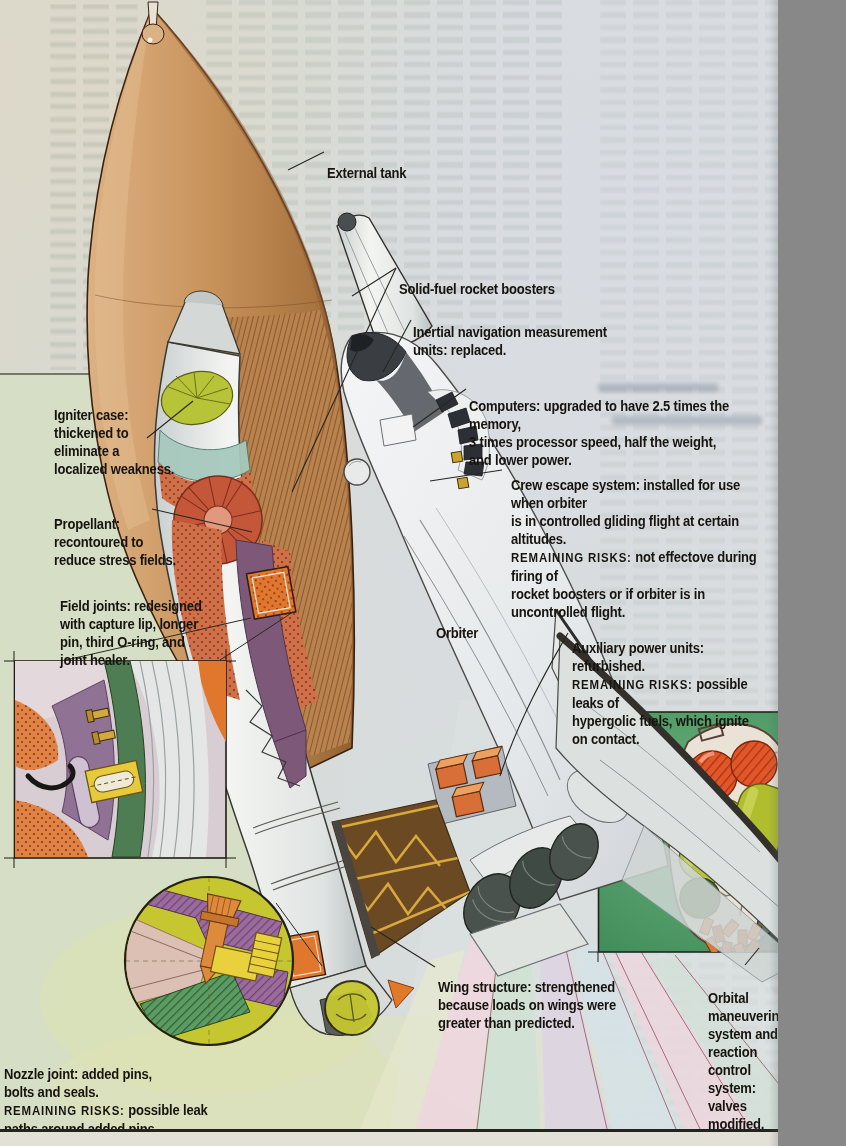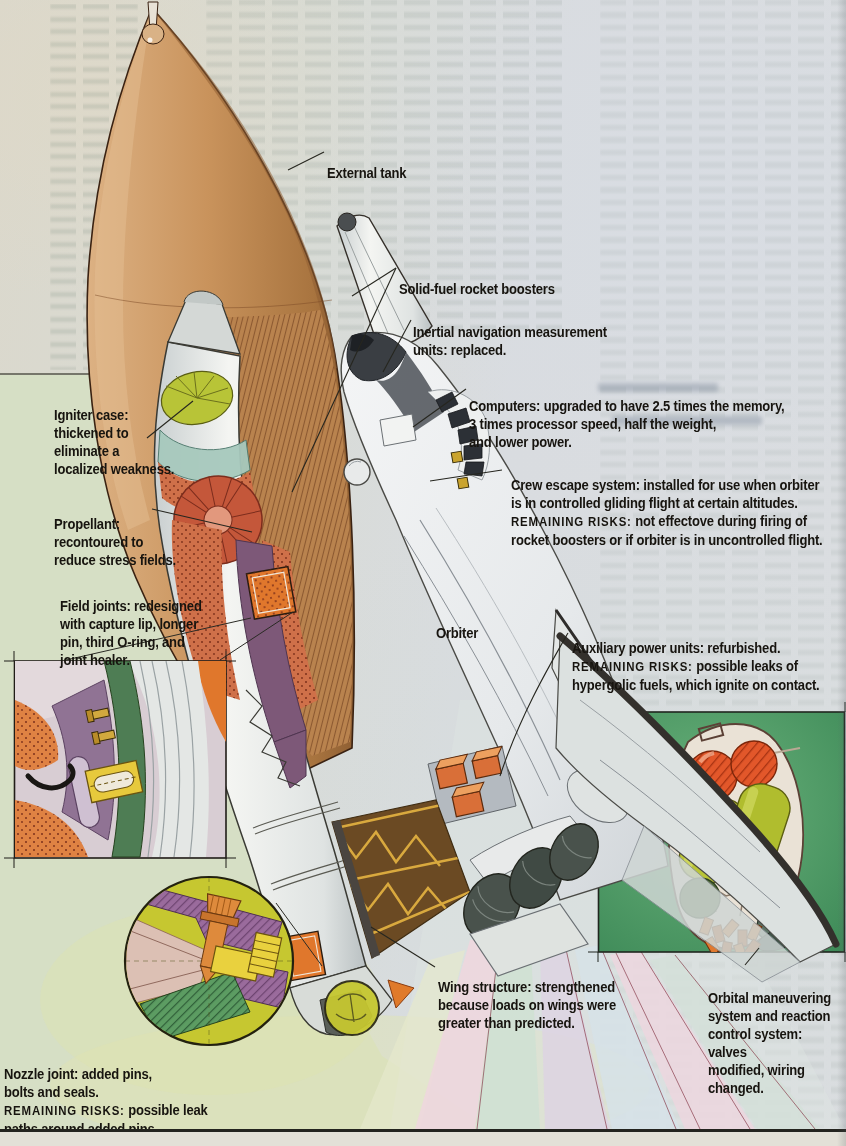--- a/index.html
+++ b/index.html
@@ -1,16 +1,16 @@
 <!DOCTYPE html>
 <html style="--label-text: #17140f; --paper: #d9dcd7; --paper-right: #dadde0; --panel-green: #d6dfc5; --rule: #24241f; --tank-tan: #c9935c; --tank-outline: #3a2212; --booster-white: #eceeea; --propellant-red: #cf7049; --channel-purple: #7d5878; --igniter-green: #b8c437; --inset-orange: #e0772c; --inset-field-bg: #d8cdd3; --inset-green-band: #4e7d54; --nozzle-circle-yellow: #c6c730; --oms-inset-green: #4c9a62; --oms-sphere-orange: #e2572a; --oms-tank-green: #b9c437; --plume-pink: #eed6de; --plume-green: #cfe0d2; --plume-blue: #d6e2e8;"><head>
 <meta charset="utf-8">
 <style>
   html,body{margin:0;padding:0;background:#888;}
-  .page{position:relative;width:846px;height:1146px;overflow:hidden;
+  .page{position:relative;width:778px;height:1146px;overflow:hidden;
     font-family:"Liberation Sans",sans-serif;
     background:
       radial-gradient(420px 300px at 12% 8%, rgba(224,216,196,.55), rgba(224,216,196,0) 70%),
       radial-gradient(520px 420px at 85% 18%, rgba(215,221,229,.55), rgba(215,221,229,0) 70%),
       radial-gradient(640px 520px at 68% 76%, rgba(209,220,213,.40), rgba(209,220,213,0) 70%),
       linear-gradient(100deg,#dbd8cc 0%, #d8dbd4 30%, #d9dce0 55%, #dadde0 100%);
   }
   .bleed{position:absolute;z-index:1;pointer-events:none;
     background:repeating-linear-gradient(to bottom, rgba(96,116,104,0.20) 0 5px, rgba(96,116,104,0) 5px 12.5px);
     -webkit-mask-image:repeating-linear-gradient(90deg,#000 0 26px, transparent 26px 33px);

